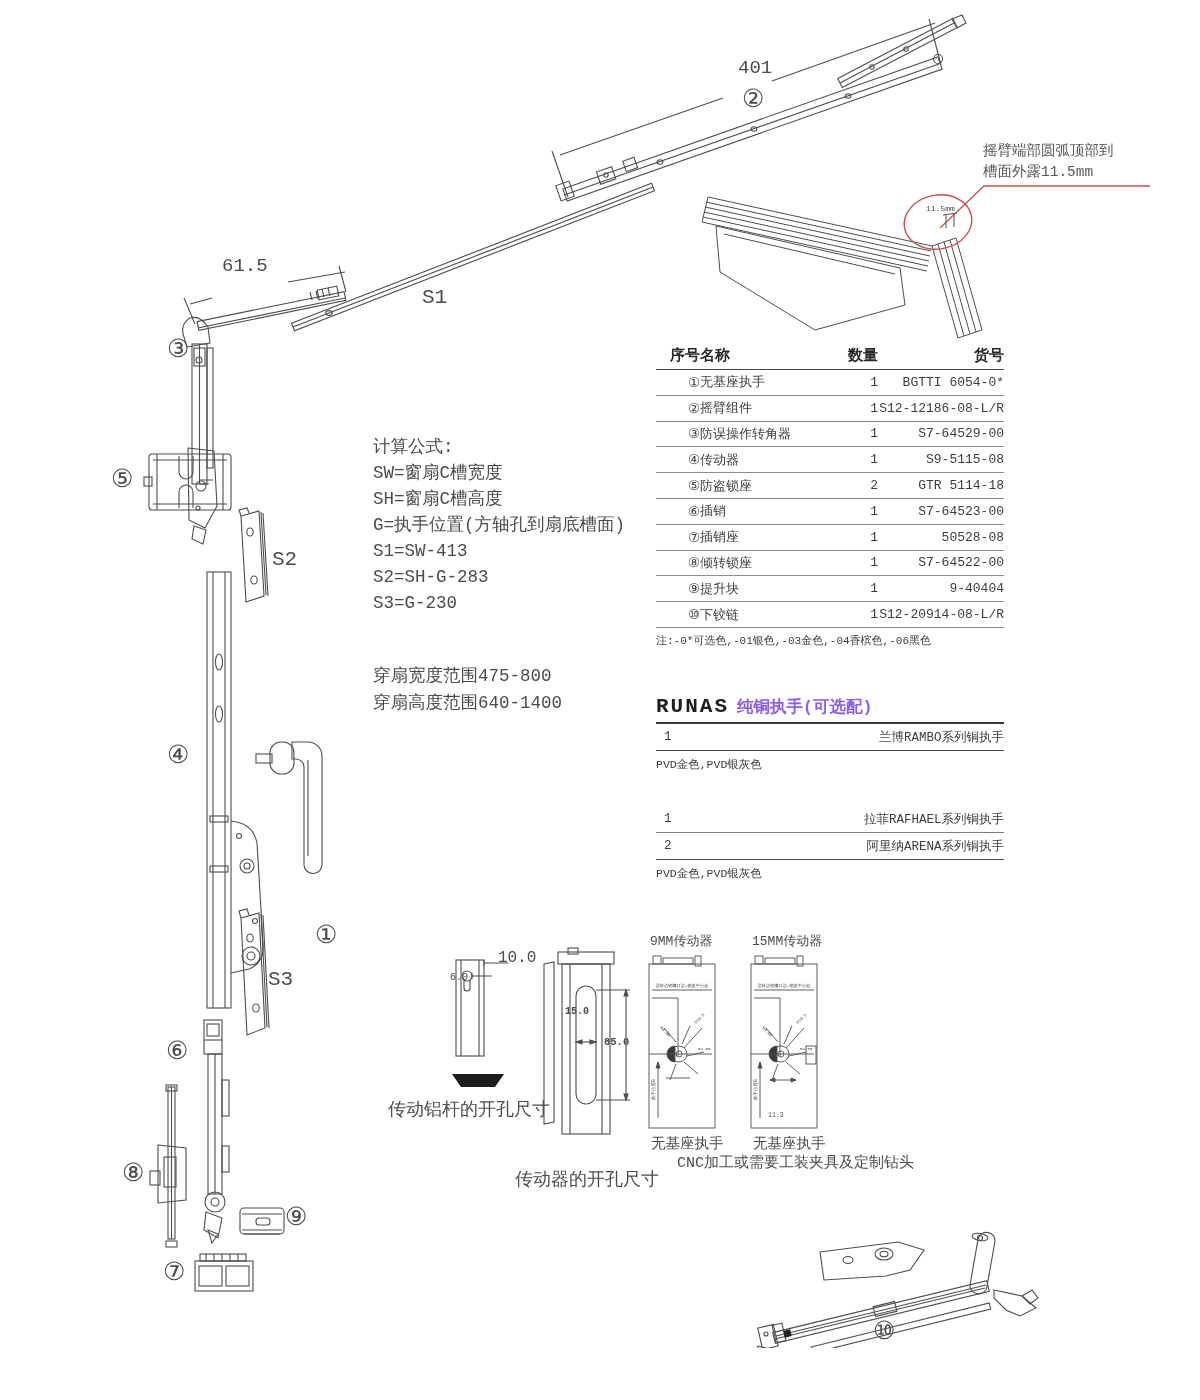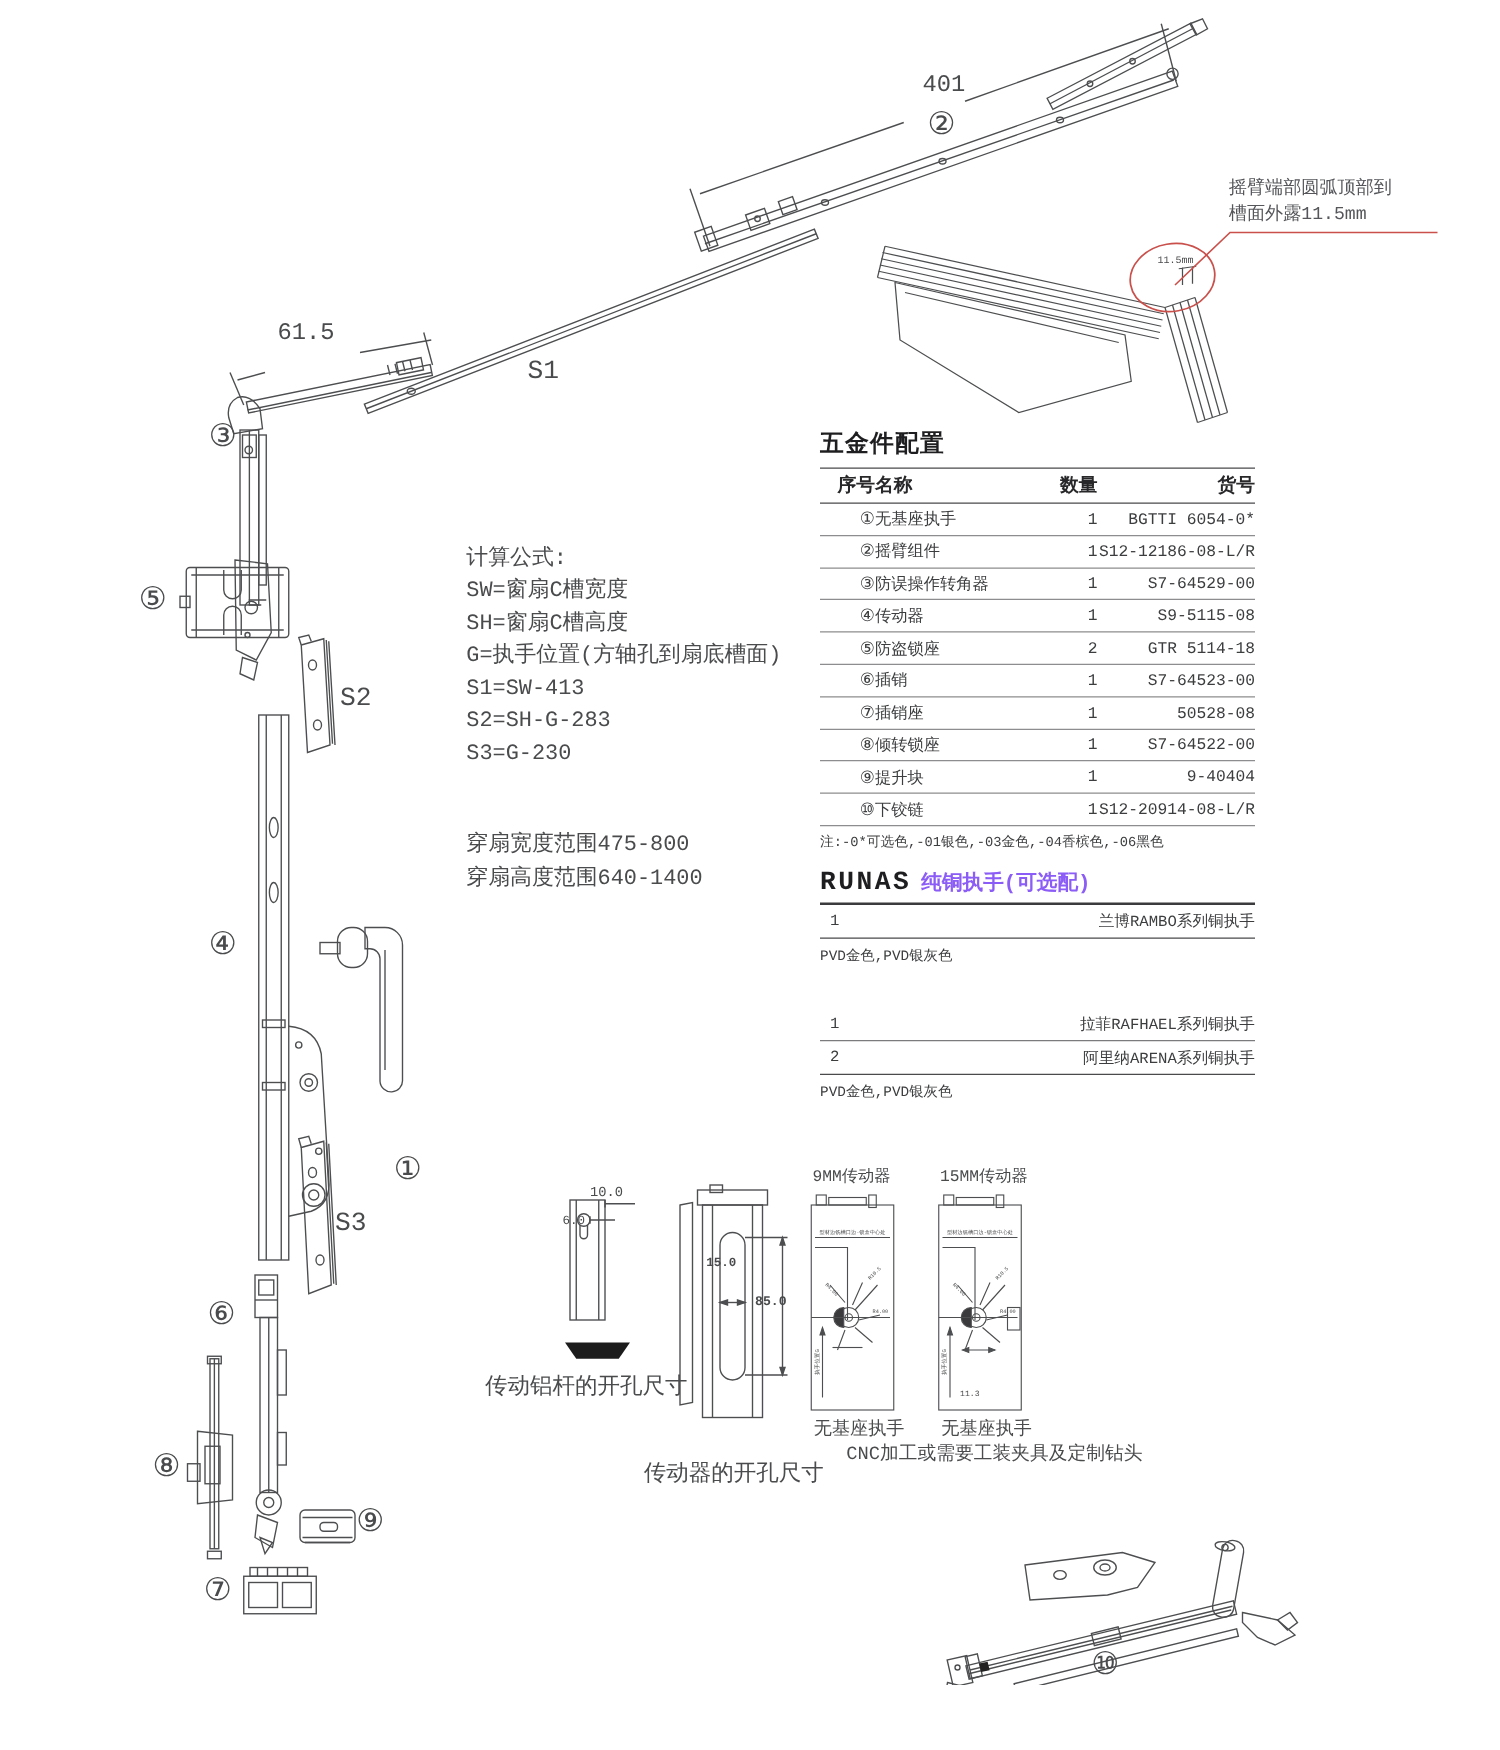--- a/index.html
+++ b/index.html
@@ -265,21 +265,20 @@
     <div>S1=SW-413</div>
     <div>S2=SH-G-283</div>
     <div>S3=G-230</div>
   </div>
   <div class="ranges">
     <div>穿扇宽度范围475-800</div>
     <div>穿扇高度范围640-1400</div>
   </div>
 
   <div class="hw">
-    <div class="hw-title">五金件配置</div>
     <div class="hw-head">
       <span class="c">序号</span>
       <span>名称</span>
       <span class="c">数量</span>
       <span class="c">货号</span>
     </div>
     <div class="hw-row">
       <span class="c no">①</span>
         <span>无基座执手</span>
         <span class="c">1</span>
@@ -371,21 +370,21 @@
       <rect x="10" y="14" width="28" height="96"></rect>
       <line x1="15" y1="14" x2="15" y2="110"></line>
       <line x1="33" y1="14" x2="33" y2="110"></line>
       <circle cx="21" cy="30" r="5"></circle>
       <path d="M18,34 v8 a3,3 0 0 0 6,0 v-8"></path>
       <path d="M38,17 h24 M26,30 h20"></path>
       <path d="M38,14 v6 M26,27 v6"></path>
     </g>
     <path class="blk" d="M6,128 h52 l-9,13 h-34 z"></path>
   </svg>
-  <div class="lbl" style="left:472px;top:949px;font-size:11px">10.0</div>
+  <div class="lbl" style="left:498px;top:949px;font-size:16px">10.0</div>
   <div class="lbl" style="left:450px;top:972px;font-size:10px">6.0</div>
   <div class="lbl" style="left:388px;top:1100px;font-size:18px">传动铝杆的开孔尺寸</div>
 
   <svg class="abs" style="left:538px;top:946px" width="104" height="200" viewBox="0 0 104 200">
     <g stroke="#4d4e50" fill="none" stroke-width="1.1">
       <path d="M6,18 l10,-2 v160 l-10,2 z"></path>
       <rect x="20" y="6" width="56" height="12"></rect>
       <rect x="30" y="2" width="10" height="6"></rect>
       <rect x="24" y="18" width="48" height="170"></rect>
       <line x1="32" y1="18" x2="32" y2="188"></line>

